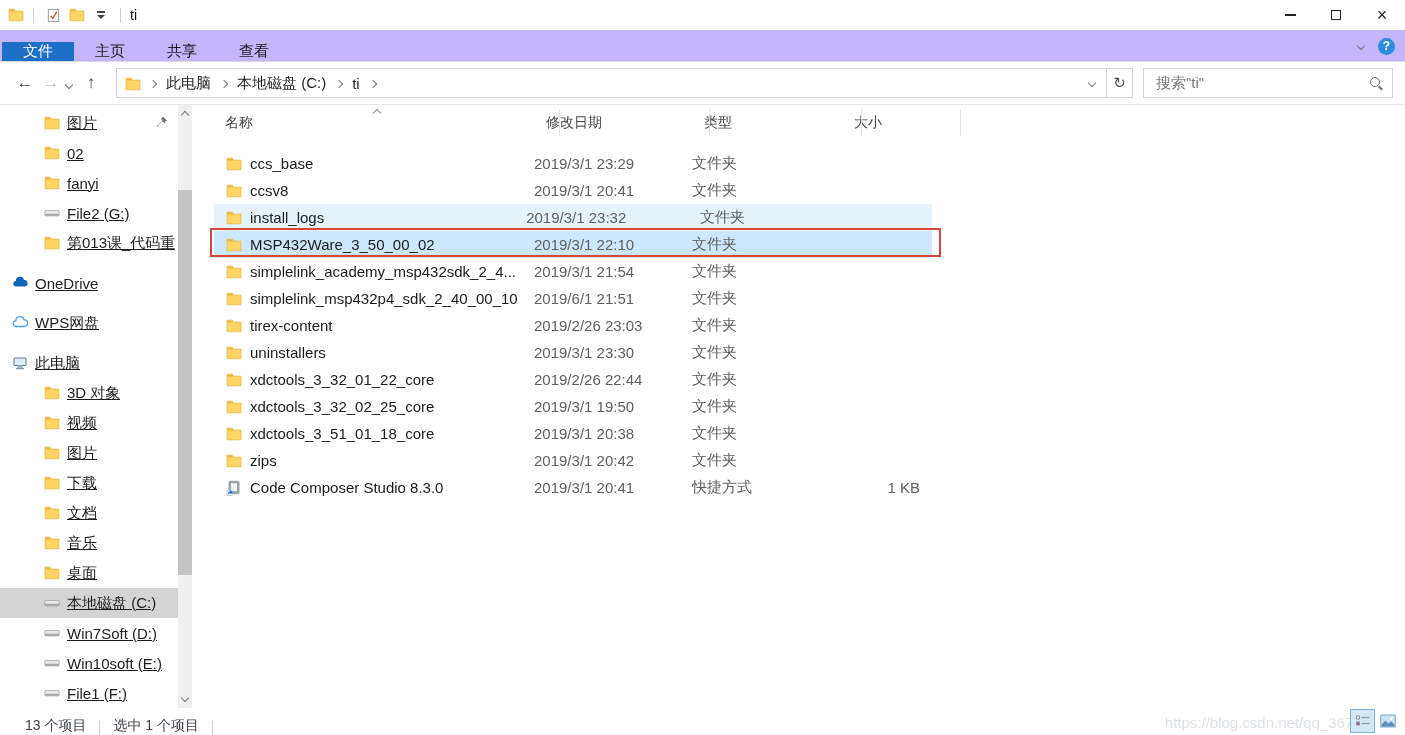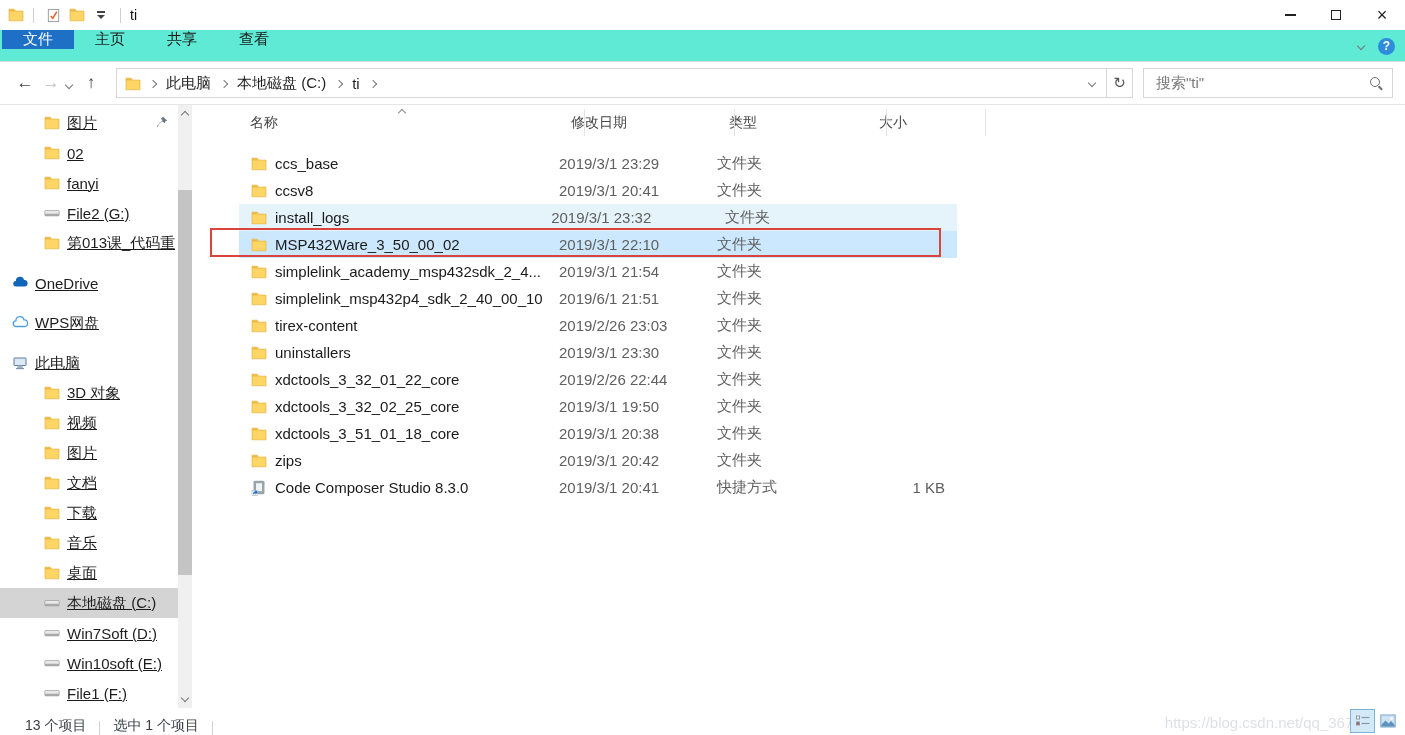--- a/index.html
+++ b/index.html
@@ -16,21 +16,21 @@
   .qat-cust .bar { width:8px; height:2px; background:#444; }
   .qat-cust .tri { width:0; height:0; border-left:4px solid transparent; border-right:4px solid transparent; border-top:4px solid #444; }
   .tb-title { font-size:14px; color:#111; margin-left:2px; }
   .win-controls { position:absolute; right:0; top:0; height:30px; display:flex; }
   .wc { width:46px; height:30px; display:flex; align-items:center; justify-content:center; }
   .wc-min { width:11px; height:2px; background:#222; }
   .wc-max { width:10px; height:10px; border:1.3px solid #222; }
   .wc.close span { font-size:18px; color:#222; line-height:1; }
 
   
-  .tabbar { height:32px; display:flex; align-items:flex-start; border-bottom:1px solid #d9d9d9; position:relative; background:#5eead4; }
+  .tabbar { height:32px; display:flex; align-items:flex-end; border-bottom:1px solid #d9d9d9; position:relative; background:#c4b5fd; }
   .tab { padding:0 21px; display:flex; align-items:center; font-size:15px; color:#1a1a1a; }
   .tab.active { background:#1d70c5; color:#fff; margin-left:2px; }
   .ribbon-right { position:absolute; right:10px; top:0; height:32px; display:flex; align-items:center; gap:14px; }
   .help-btn { width:17px; height:17px; border-radius:50%; background:#2d8cdb; color:#fff; font-size:12px; font-weight:bold; display:flex; align-items:center; justify-content:center; }
 
   
   .chev { display:inline-block; width:6px; height:6px; border-right:1.4px solid #777; border-bottom:1.4px solid #777; }
   .chev.down { transform:rotate(45deg); }
   .chev.up { transform:rotate(-135deg); }
   .chev.right { transform:rotate(-45deg); }
@@ -68,21 +68,21 @@
   .side-item .pin { display:none; position:absolute; right:10px; top:8px; width:12px; height:12px; }
   .side-item.pinned .pin { display:inline-flex; }
 
   .side-scroll { width:14px; background:#f0f0f0; position:relative; }
   .ss-arrow { position:absolute; left:4px; }
   .ss-up { top:7px; }
   .ss-down { bottom:7px; }
   .ss-thumb { position:absolute; left:0; top:85px; width:14px; height:385px; background:#c4c4c4; }
 
   
-  .filearea { flex:1; position:relative; overflow:hidden;padding-left:25px; }
+  .filearea { flex:1; position:relative; overflow:hidden; }
   .fl-header { height:35px; margin-left:22px; display:flex; align-items:center; font-size:14px; color:#454545; position:relative; }
   .fl-header .h { position:relative; height:100%; display:flex; align-items:center; }
   .h-name { width:326px; padding-left:11px; }
   .h-date { width:158px; padding-left:6px; }
   .h-type { width:150px; padding-left:6px; }
   .h-size { width:84px;  padding-left:6px; }
   .sort-chev { position:absolute; left:160px; top:5px; width:6px; height:6px; border-right:1.2px solid #8a8a8a; border-bottom:1.2px solid #8a8a8a; transform:rotate(-135deg); }
   .hsep { position:absolute; top:4px; width:1px; height:27px; background:#e3e3e3; }
   .hsep1 { left:345px; } .hsep2 { left:495px; } .hsep3 { left:647px; } .hsep4 { left:746px; }
 
@@ -322,32 +322,32 @@
 
         </div>
 
         <div class="side-item ind2">
           <span class="side-icon">
             <svg viewBox="0 0 16 16" width="16" height="16">
               <path d="M1 2.2h5.3l1.4 1.9H15v9.7H1z" fill="#ffd666" stroke="#dfa92f" stroke-width="0.6"></path>
               <path d="M1 4.4h6.2L5.9 2.6H1z" fill="#efb844"></path>
             </svg>
           </span>
+          <span class="side-label">下载</span>
+
+        </div>
+
+        <div class="side-item ind2">
+          <span class="side-icon">
+            <svg viewBox="0 0 16 16" width="16" height="16">
+              <path d="M1 2.2h5.3l1.4 1.9H15v9.7H1z" fill="#ffd666" stroke="#dfa92f" stroke-width="0.6"></path>
+              <path d="M1 4.4h6.2L5.9 2.6H1z" fill="#efb844"></path>
+            </svg>
+          </span>
           <span class="side-label">文档</span>
-
-        </div>
-
-        <div class="side-item ind2">
-          <span class="side-icon">
-            <svg viewBox="0 0 16 16" width="16" height="16">
-              <path d="M1 2.2h5.3l1.4 1.9H15v9.7H1z" fill="#ffd666" stroke="#dfa92f" stroke-width="0.6"></path>
-              <path d="M1 4.4h6.2L5.9 2.6H1z" fill="#efb844"></path>
-            </svg>
-          </span>
-          <span class="side-label">下载</span>
 
         </div>
 
         <div class="side-item ind2">
           <span class="side-icon">
             <svg viewBox="0 0 16 16" width="16" height="16">
               <path d="M1 2.2h5.3l1.4 1.9H15v9.7H1z" fill="#ffd666" stroke="#dfa92f" stroke-width="0.6"></path>
               <path d="M1 4.4h6.2L5.9 2.6H1z" fill="#efb844"></path>
             </svg>
           </span>

